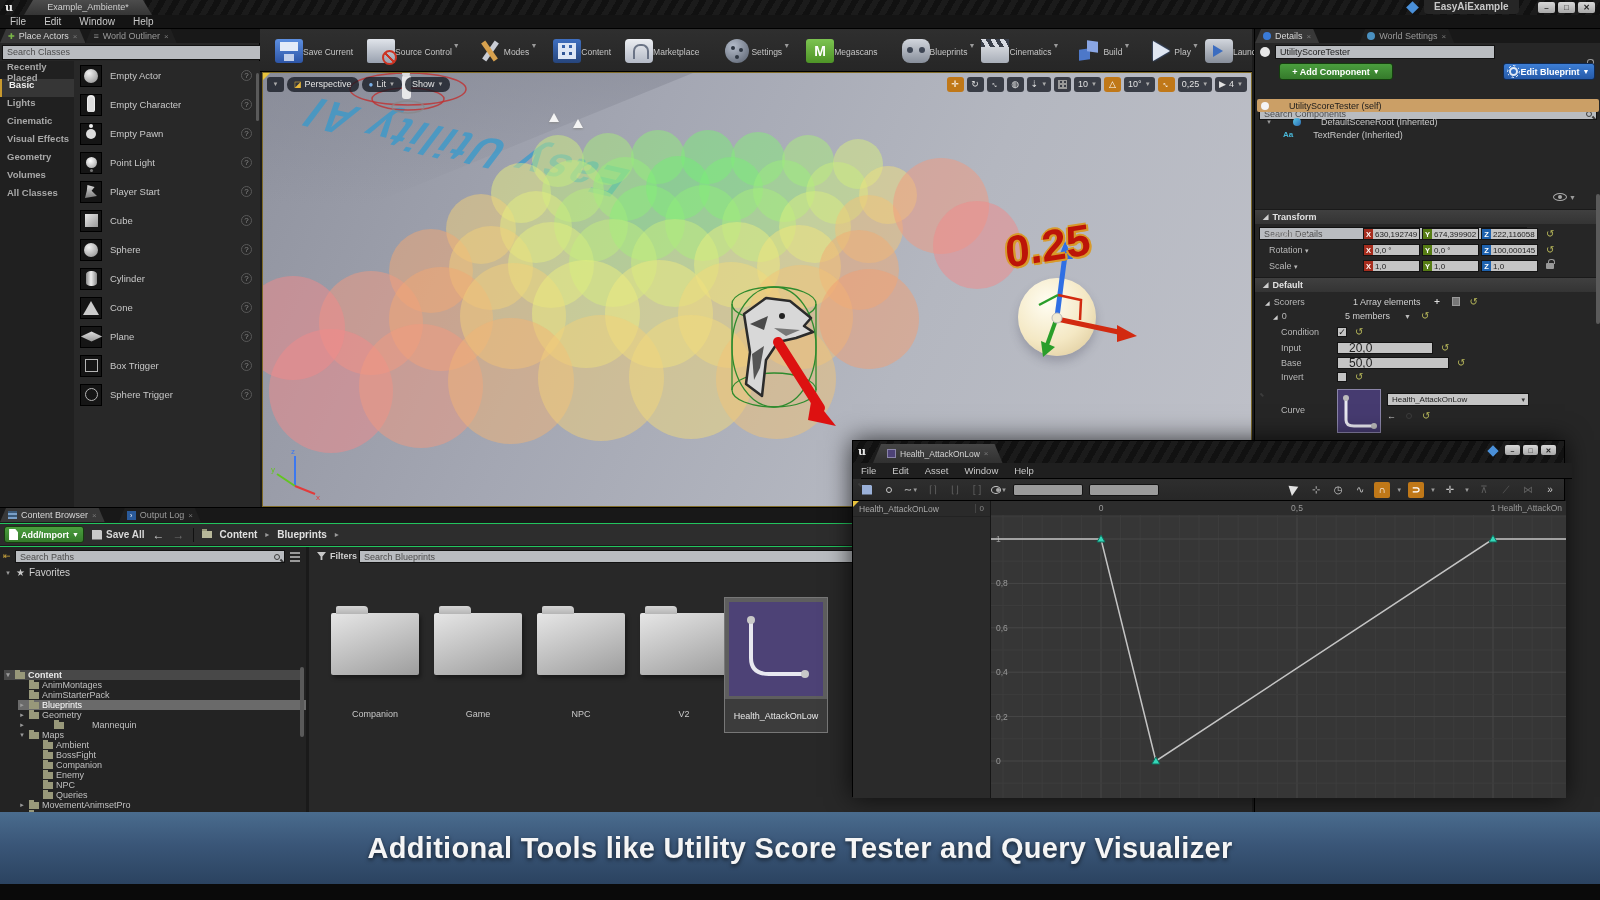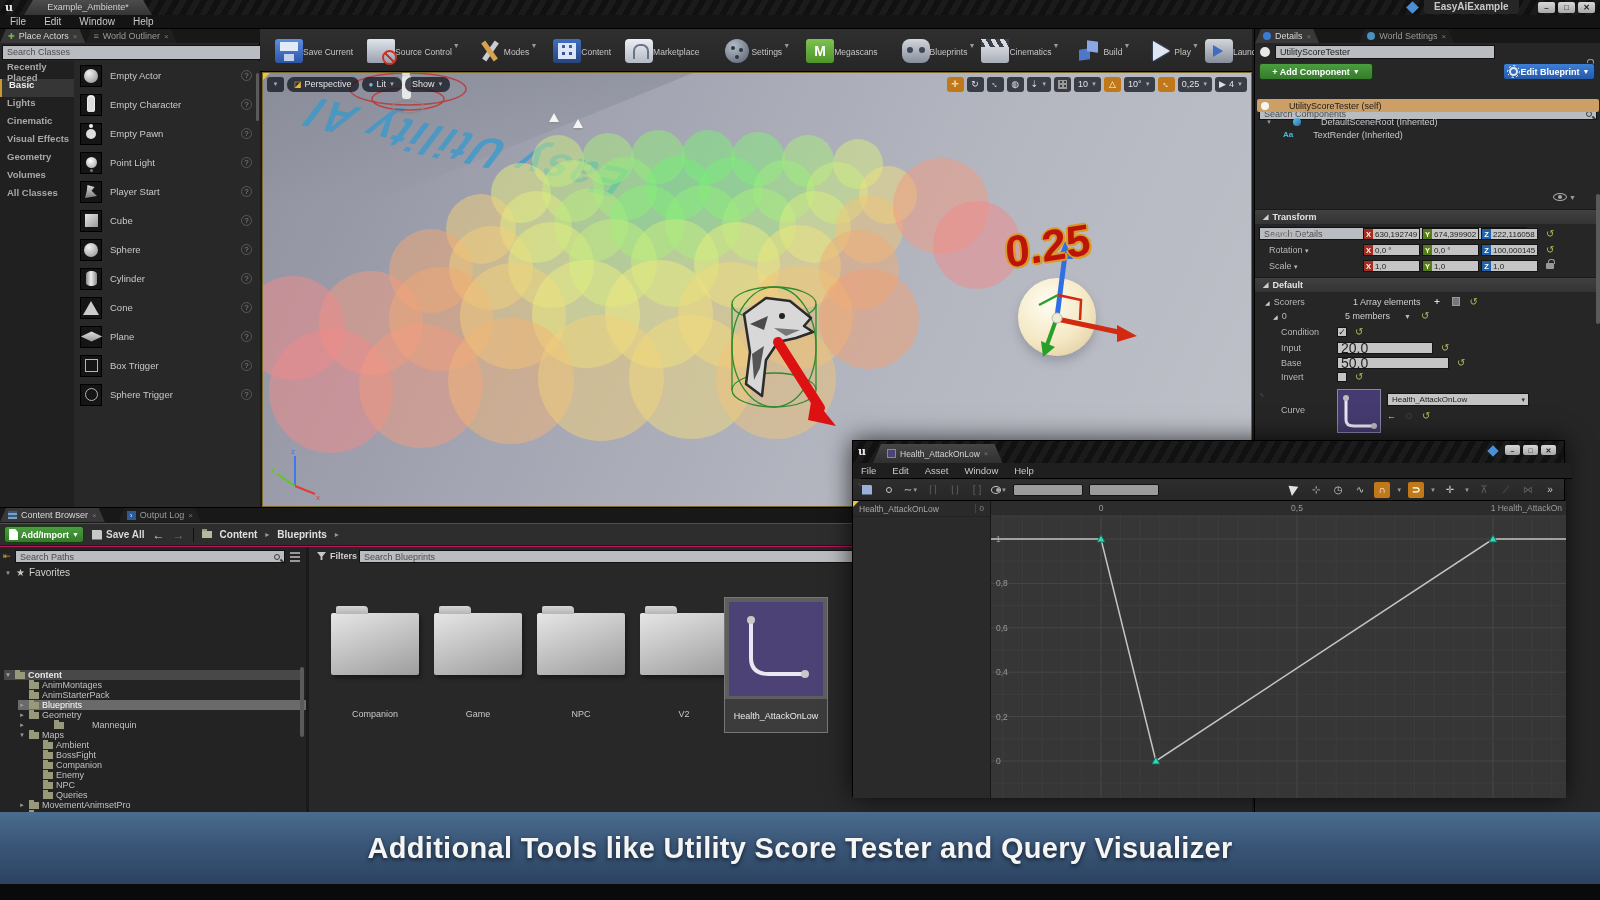--- a/index.html
+++ b/index.html
@@ -81,35 +81,35 @@
 .rp-row{position:absolute;left:0;width:100%;display:flex;align-items:center;font-size:9px;color:#b8b8b8}
 .sec-hdr{background:linear-gradient(#404040,#343434);border-top:1px solid #1a1a1a;font-weight:700;color:#e2e2e2;padding-left:8px;height:15px}
 .tri{font-size:7px;margin-right:4px;color:#cfcfcf}
 .axis{display:flex;width:57px;height:12px;margin-right:2px;border:1px solid #141414}
 .axis .tag{width:9px;color:#fff;font-size:7.5px;text-align:center;line-height:11px;font-weight:700}
 .axis .val{flex:1;background:#c4c4c4;color:#1e1e1e;font-size:8px;line-height:11px;padding-left:2px;overflow:hidden;white-space:nowrap}
 .tagx{background:#a62d1e}.tagy{background:#567c14}.tagz{background:#1e62ae}
 .reset{color:#b8b85a;font-size:10px;line-height:10px}
 .reset::after{content:"↺"}
 .chk{width:10px;height:10px;background:#c4c4c4;border:1px solid #141414;color:#222;font-size:9px;line-height:9px;text-align:center}
-.valbox{background:#c4c4c4;border:1px solid #141414;color:#1e1e1e;font-size:14px;line-height:11px;height:12px;padding:0 3px}
+.valbox{background:#c4c4c4;border:1px solid #141414;color:#1e1e1e;font-size:12px;line-height:11px;height:12px;padding:0 11px}
 .ddown{background:#c4c4c4;border:1px solid #141414;color:#1e1e1e;font-size:8px;line-height:12px;height:13px;padding:0 4px;position:relative}
 .ddown::after{content:"▾";position:absolute;right:3px;top:0;font-size:7px;color:#333}
 .lock{width:8px;height:6px;background:#999;border-radius:1px;position:relative;margin-top:3px}
 .lock::before{content:"";position:absolute;left:1.5px;top:-4px;width:5px;height:4px;border:1.5px solid #999;border-bottom:0;border-radius:3px 3px 0 0}
 .gbtn{background:linear-gradient(#4a9e3e,#357a2b);border:1px solid #143d0e;border-radius:3px;color:#fff;font:700 9px "Liberation Sans",sans-serif;display:flex;align-items:center;justify-content:center;gap:3px}
 .bbtn{background:linear-gradient(#3d7fd6,#2559a8);border:1px solid #102a52;border-radius:3px;color:#fff;font:700 9px "Liberation Sans",sans-serif;display:flex;align-items:center;justify-content:center;gap:3px}
 .gear{width:9px;height:9px;border-radius:50%;border:2px solid #dfe8f5;position:relative}
 .gear::after{content:"";position:absolute;inset:-4px;background:repeating-conic-gradient(#dfe8f5 0 20deg,transparent 20deg 45deg);border-radius:50%;mask:radial-gradient(circle,transparent 55%,#000 56% 75%,transparent 76%);-webkit-mask:radial-gradient(circle,transparent 55%,#000 56% 75%,transparent 76%)}
 .comp-row{display:flex;align-items:center;gap:20px;font-size:9px;color:#c8c8c8;height:13px}
 .eye{width:14px;height:8px;border:1.5px solid #aaa;border-radius:50%;position:relative}
 .eye::after{content:"";position:absolute;left:4px;top:1px;width:4px;height:4px;background:#aaa;border-radius:50%}
 .gridicon{width:12px;height:10px;background:repeating-linear-gradient(90deg,#999 0 2px,transparent 2px 4px),repeating-linear-gradient(0deg,#999 0 2px,transparent 2px 4px)}
 
-#content-browser{left:0;top:507px;width:1252px;height:305px;background:#be185d;border-top:1px solid #000}
+#content-browser{left:0;top:507px;width:1252px;height:305px;background:#22c55e;border-top:1px solid #000}
 #cb-toolbar{position:absolute;left:0;top:16px;width:100%;height:22px;background:#2d2d2d;border-bottom:1px solid #1a1a1a;display:flex;align-items:center;gap:8px;padding-left:4px}
 .crumb{font:700 10px "Liberation Sans",sans-serif;color:#e0e0e0}
 .crumb-sep{color:#9a9a9a;font-size:8px}
 .fold{width:10px;height:7px;background:#98987a;position:relative;flex:none}
 .fold::before{content:"";position:absolute;left:0;top:-2px;width:5px;height:2px;background:#98987a}
 .cbt-row{position:absolute;display:flex;align-items:center;gap:3px;font-size:9px;color:#c0c0c0;height:10px;width:300px}
 .exp{width:8px;font-size:7px;color:#9a9a9a;text-align:center;flex:none}
 .bigfold{position:absolute;width:88px;height:62px;background:linear-gradient(160deg,#e6e6e6,#9d9d9d);border-radius:2px;box-shadow:2px 3px 4px rgba(0,0,0,.4)}
 .bigfold::before{content:"";position:absolute;left:5px;top:-7px;width:32px;height:8px;background:linear-gradient(#d5d5d5,#b5b5b5);border-radius:2px 4px 0 0}
 .tile-label{position:absolute;width:104px;text-align:center;font-size:9px;color:#c8c8c8}
@@ -499,21 +499,21 @@
       </div>
       <div class="tab" style="margin-left:40px">
         <span style="width:8px;height:8px;border-radius:50%;background:#4a90c0;display:inline-block"></span>
         <span>World Settings</span>
         <span class="tabx">×</span>
       </div>
     </div>
     <div class="abs" style="left:5px;top:18px;width:10px;height:10px;border-radius:50%;background:#e8e8e8"></div>
     <div class="input abs" style="left:20px;top:16px;width:220px;height:14px;color:#1e1e1e"><span>UtilityScoreTester</span></div>
     <div class="lock abs" style="left:330px;top:17px"></div>
-    <div class="gbtn abs" style="left:4px;top:34px;width:114px;height:17px">
+    <div class="gbtn abs" style="left:24px;top:34px;width:114px;height:17px">
         <span>+ Add Component</span>
         <span style="font-size:7px">▼</span>
       </div>
     <div class="bbtn abs" style="left:248px;top:34px;width:92px;height:17px">
         <span class="gear"></span>
         <span>Edit Blueprint</span>
         <span style="font-size:7px">▼</span>
       </div>
     <div class="input abs" style="left:4px;top:55px;width:338px;height:13px"><span>Search Components</span><span class="mag"></span></div>
     <div class="abs" style="left:2px;top:70px;width:342px;height:13px;background:#cb9f66;border-radius:2px">

